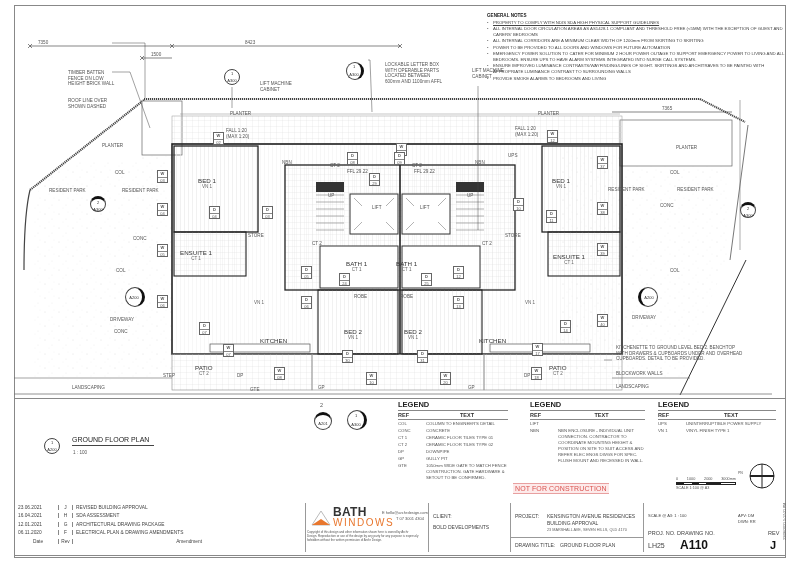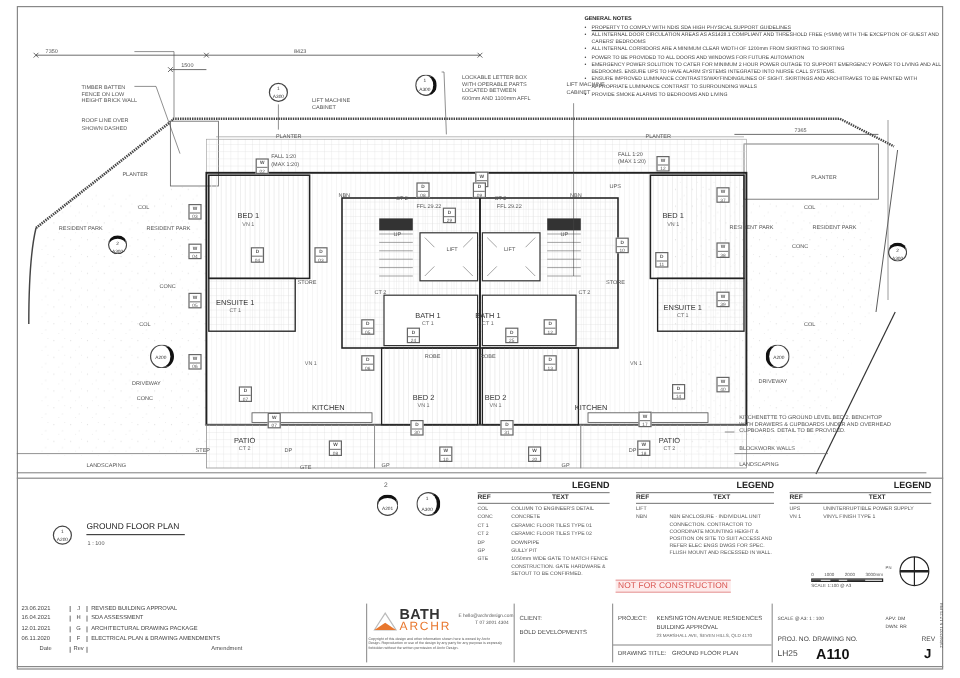--- a/index.html
+++ b/index.html
@@ -11,21 +11,21 @@
   .room small{display:block;font-size:4.5px;color:#666}
   .tag{position:absolute;width:11px;height:13px;border:0.7px solid #666;font-size:4px;color:#555;text-align:center;line-height:6px;background:#fff}
   .tag span{display:block;border-top:0.5px solid #888}
   .notes{position:absolute;left:487px;top:13px;width:300px;font-size:4.3px;color:#444;line-height:1.45}
   .notes .hd{font-weight:bold;font-size:4.6px;color:#222}
   .notes ul{list-style:none}
   .notes li{padding-left:6px;position:relative}
   .notes li:before{content:"•";position:absolute;left:0}
   .notes li.u{text-decoration:underline}
   .legend{position:absolute;top:400px}
-  .legend .lt{font-weight:bold;font-size:7.5px;text-align:right;color:#222}
+  .legend .lt{font-weight:bold;font-size:7.5px;text-align:left;color:#222}
   .legend .lh{display:flex;border-top:1px solid #888;border-bottom:1px solid #888;font-weight:bold;font-size:5.5px;color:#333;padding:1px 0;margin-top:1px}
   .legend .row{display:flex;font-size:4.3px;color:#555;line-height:1.4;margin-top:1px}
   .legend .r1{width:28px;flex:none}
   .legend .r2{white-space:pre-line}
   .revtbl{position:absolute;left:17px;top:503px;width:185px;font-size:4.8px;color:#444}
   .revtbl .rr{display:flex;height:8.5px;align-items:center}
   .revtbl .d{width:42px;border-right:0.7px solid #888;padding-left:1px}
   .revtbl .rv{width:14px;text-align:center;border-right:0.7px solid #888}
   .revtbl .am{flex:1;padding-left:3px}
   .circ{position:absolute;border:0.8px solid #444;border-radius:50%;background:#fff;font-size:4px;text-align:center;color:#333}
@@ -426,21 +426,21 @@
       <span class="am" style="text-align:right">Amendment</span>
     </div>
 </div>
 
 <div class="vline" style="left:305px;top:503px;height:49px"></div>
 <svg class="abs" style="left:310px;top:507px" width="22" height="20">
   <path d="M2 18 L11 4 L20 18Z" fill="none" stroke="#bbb" stroke-width="1"></path>
   <path d="M2 18 L11 12 L20 18Z" fill="#e8772e"></path>
 </svg>
 <div class="abs" style="left:333px;top:505px;font-size:12px;font-weight:bold;color:#333;letter-spacing:0.3px">BATH</div>
-<div class="abs" style="left:333px;top:517px;font-size:10px;color:#e8772e;letter-spacing:1.5px">ARCHR</div>
+<div class="abs" style="left:333px;top:517px;font-size:10px;color:#e8772e;letter-spacing:1.5px">WINDOWS</div>
 <div class="t" style="left:382px;top:510px;font-size:4px">E hello@archrdesign.com</div>
 <div class="t" style="left:396px;top:516px;font-size:4px">T 07 3001 4304</div>
 <div class="abs" style="left:307px;top:531px;width:112px;font-size:3px;color:#555;line-height:1.3">Copyright of this design and other information shown here is owned by Archr Design. Reproduction or use of the design by any party for any purpose is expressly forbidden without the written permission of Archr Design.</div>
 
 <div class="vline" style="left:428px;top:503px;height:49px"></div>
 <div class="tb" style="left:433px;top:513px">CLIENT:</div>
 <div class="tb" style="left:433px;top:524px">BOLD DEVELOPMENTS</div>
 
 <div class="vline" style="left:510px;top:503px;height:49px"></div>
 <div class="tb" style="left:515px;top:513px">PROJECT:</div>

